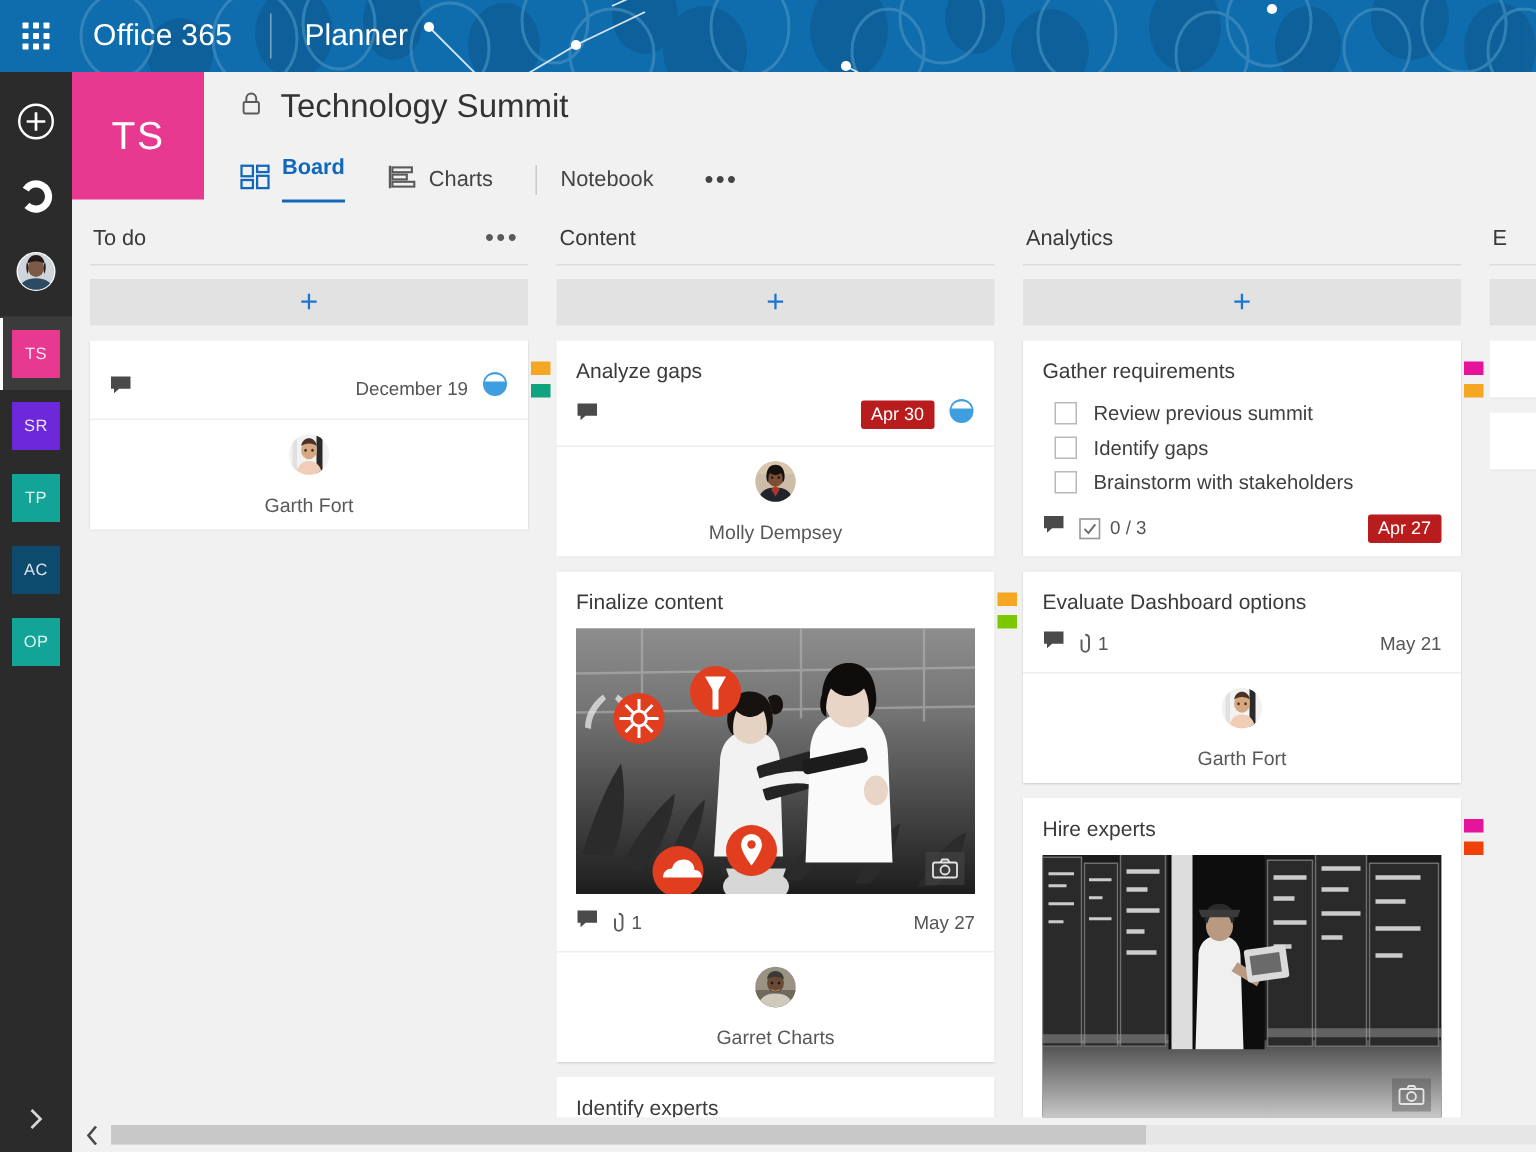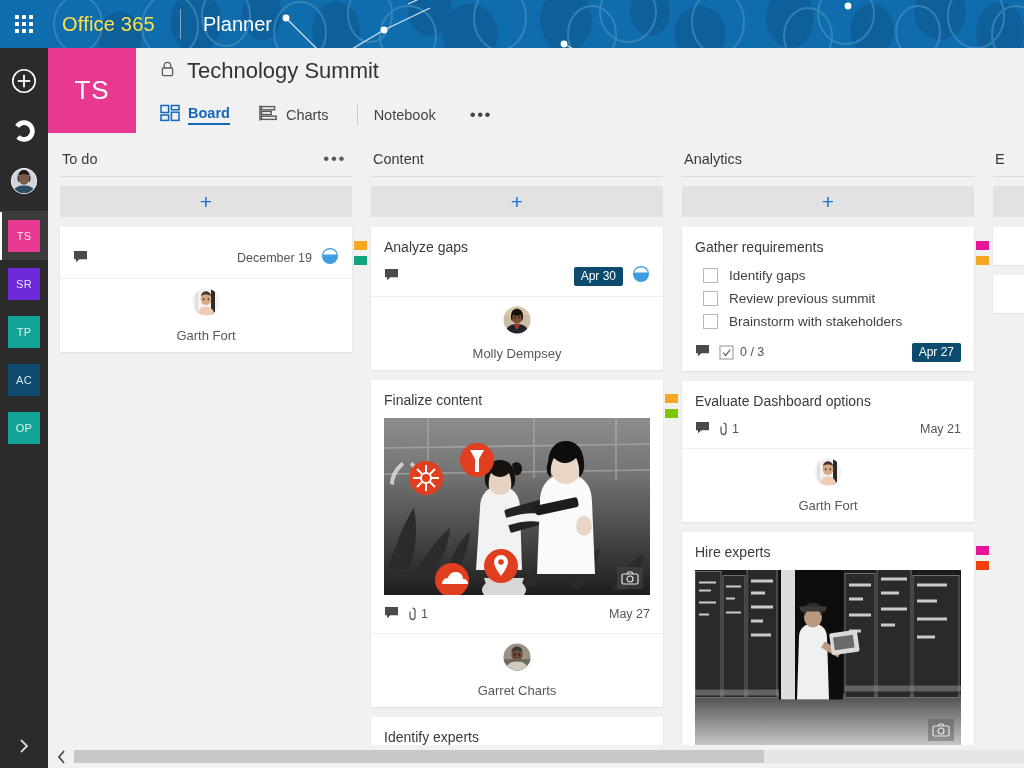--- a/index.html
+++ b/index.html
@@ -25,21 +25,21 @@
   }
   #waffle .grid {
     width: 18px; height: 18px;
     display: grid; grid-template-columns: repeat(3, 4px); grid-template-rows: repeat(3, 4px);
     gap: 3px;
   }
   #waffle .grid i { background: #ffffff; display: block; border-radius: .5px; }
   #suite-brand {
     position: absolute; left: 62px; top: 0; height: 48px;
     display: flex; align-items: center; z-index: 5;
-    color: #fde047; font-size: 20px; font-weight: 300; letter-spacing: .2px;
+    color: #ffffff; font-size: 20px; font-weight: 300; letter-spacing: .2px;
   }
   #suite-app {
     position: absolute; left: 203px; top: 0; height: 48px;
     display: flex; align-items: center; z-index: 5;
     color: #ffffff; font-size: 20px; font-weight: 300;
   }
   #suite-sep {
     position: absolute; left: 180px; top: 9px; width: 1px; height: 30px;
     background: rgba(255,255,255,.45); z-index: 5;
   }
@@ -102,21 +102,21 @@
     display: flex; align-items: center; gap: 0;
   }
   .ptab {
     display: flex; align-items: center; gap: 8px;
     padding: 6px 14px 6px 0; margin-right: 14px;
     font-size: 14.5px; color: #444444;
   }
   .ptab .lbl { white-space: nowrap; }
   .ptab.sel .lbl {
     color: #1168ba; font-weight: bold;
-    border-bottom: 2px solid #1168ba; padding-bottom: 2px;
+    border-bottom: 2px solid #1168ba; padding-bottom: 13px;
   }
   #tab-divider { width: 1px; height: 20px; background: #c9c9c9; margin: 0 16px 0 0; }
   #tab-more {
     font-size: 17px; color: #444444; letter-spacing: 1.5px;
     padding: 0 6px; line-height: 10px;
   }
 
   
   #board {
     position: absolute; left: 48px; top: 141px; width: 976px; height: 604px;
@@ -158,21 +158,21 @@
   .labels { position: absolute; right: -15px; top: 14px; display: flex; flex-direction: column; gap: 6px; }
   .labels i { display: block; width: 13px; height: 9px; }
 
   .card-meta {
     display: flex; align-items: center; gap: 9px;
     margin-top: 9px; min-height: 20px;
   }
   .card-meta .spacer { flex: 1; }
   .meta-date { font-size: 12.5px; color: #555555; white-space: nowrap; }
   .meta-date.late {
-    background: #0c4a6e; color: #ffffff; border-radius: 2px;
+    background: #b91c1c; color: #ffffff; border-radius: 2px;
     padding: 2px 7px 3px 7px; font-size: 12px;
   }
   .attach-count { display: flex; align-items: center; gap: 4px; font-size: 12.5px; color: #555555; }
   .chk-count { display: flex; align-items: center; gap: 6px; font-size: 12.5px; color: #555555; }
 
   .card-assignee {
     border-top: 1px solid #eeeeee;
     padding: 9px 13px; display: flex; align-items: center; gap: 12px; flex-direction: column;
   }
   .assignee-name { font-size: 13px; color: #585858; }
@@ -655,25 +655,25 @@
         <div class="card">
           <div class="labels">
             <i style="background:#e6139b"></i>
             <i style="background:#f5a623"></i>
           </div>
           <div class="card-body">
             <div class="card-title">Gather requirements</div>
             <div class="checklist">
               <div class="chk-row">
              <span class="chk-box"></span>
-             <span class="chk-text">Identify gaps</span>
+             <span class="chk-text">Review previous summit</span>
            </div>
               <div class="chk-row">
              <span class="chk-box"></span>
-             <span class="chk-text">Review previous summit</span>
+             <span class="chk-text">Identify gaps</span>
            </div>
               <div class="chk-row">
              <span class="chk-box"></span>
              <span class="chk-text">Brainstorm with stakeholders</span>
            </div>
             </div>
             <div class="card-meta">
               <span>
     <svg width="15" height="13" viewBox="0 0 15 13">
       <path d="M1 1h13v8.2H6.4L3 12.2V9.2H1z" fill="#4a4a4a"></path>

